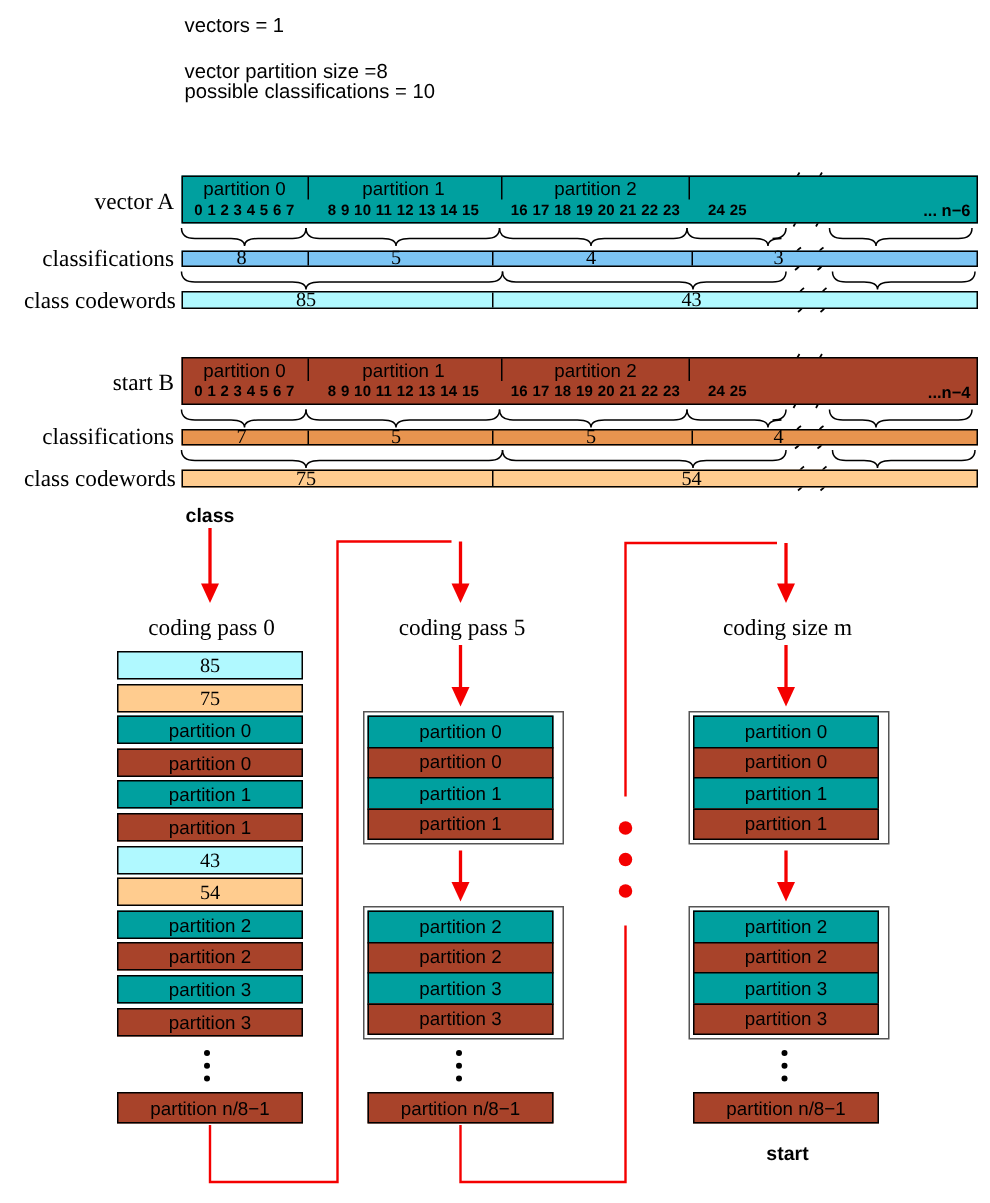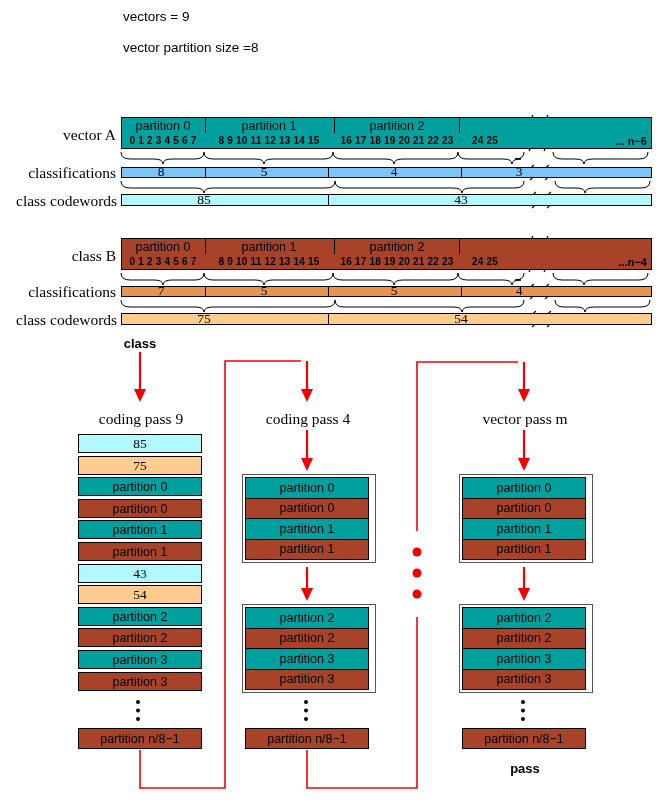--- a/index.html
+++ b/index.html
@@ -93,22 +93,23 @@
       <circle cx="138" cy="710.5" r="2" fill="#000"></circle>
       <circle cx="138" cy="719" r="2" fill="#000"></circle>
       <circle cx="306" cy="702" r="2" fill="#000"></circle>
       <circle cx="306" cy="710.5" r="2" fill="#000"></circle>
       <circle cx="306" cy="719" r="2" fill="#000"></circle>
       <circle cx="523" cy="702" r="2" fill="#000"></circle>
       <circle cx="523" cy="710.5" r="2" fill="#000"></circle>
       <circle cx="523" cy="719" r="2" fill="#000"></circle>
     </svg>
 
-  <div class="hdr-line" style="top:9px">vectors = 9</div>
+  <div class="hdr-line" style="top:9px">vectors = 1</div>
   <div class="hdr-line" style="top:40px">vector partition size =8</div>
+  <div class="hdr-line" style="top:53px">possible classifications = 10</div>
 
   <div class="sec-label" style="top:126px">vector A</div>
   <div class="sec-label" style="top:164px">classifications</div>
   <div class="sec-label" style="top:192px">class codewords</div>
   <div class="bar" id="barA" style="top: 117px; height: 32px; background: rgb(0, 160, 159);">
       <div class="bar-ptn" style="left: 41px; top: 1px;">partition 0</div>
       <div class="bar-ptn" style="left: 147px; top: 1px;">partition 1</div>
       <div class="bar-ptn" style="left: 275px; top: 1px;">partition 2</div>
       <div class="vdiv" style="left: 83px; top: 0px; height: 15px;"></div>
       <div class="vdiv" style="left: 212px; top: 0px; height: 15px;"></div>
@@ -121,21 +122,21 @@
     </div>
   <div class="bar" id="clsA" style="top: 167px; height: 11px; background: rgb(124, 197, 244);">
       <div class="vdiv" style="left: 83px; top: 0px; height: 100%;"></div>
       <div class="vdiv" style="left: 206px; top: 0px; height: 100%;"></div>
       <div class="vdiv" style="left: 339px; top: 0px; height: 100%;"></div>
     </div>
   <div class="bar" id="cwA" style="top: 194px; height: 12px; background: rgb(176, 249, 255);">
       <div class="vdiv" style="left: 206px; top: 0px; height: 100%;"></div>
     </div>
 
-  <div class="sec-label" style="top:247px">class B</div>
+  <div class="sec-label" style="top:247px">start B</div>
   <div class="sec-label" style="top:283px">classifications</div>
   <div class="sec-label" style="top:311px">class codewords</div>
   <div class="bar" id="barB" style="top: 238px; height: 32px; background: rgb(168, 67, 42);">
       <div class="bar-ptn" style="left: 41px; top: 1px;">partition 0</div>
       <div class="bar-ptn" style="left: 147px; top: 1px;">partition 1</div>
       <div class="bar-ptn" style="left: 275px; top: 1px;">partition 2</div>
       <div class="vdiv" style="left: 83px; top: 0px; height: 15px;"></div>
       <div class="vdiv" style="left: 212px; top: 0px; height: 15px;"></div>
       <div class="vdiv" style="left: 337px; top: 0px; height: 15px;"></div>
       <div class="bar-idx" style="left: 41px; top: 17px;">0 1 2 3 4 5 6 7</div>
@@ -147,25 +148,25 @@
   <div class="bar" id="clsB" style="top: 286px; height: 11px; background: rgb(232, 148, 79);">
       <div class="vdiv" style="left: 83px; top: 0px; height: 100%;"></div>
       <div class="vdiv" style="left: 206px; top: 0px; height: 100%;"></div>
       <div class="vdiv" style="left: 339px; top: 0px; height: 100%;"></div>
     </div>
   <div class="bar" id="cwB" style="top: 313px; height: 12px; background: rgb(255, 204, 143);">
       <div class="vdiv" style="left: 206px; top: 0px; height: 100%;"></div>
     </div>
 
   <div class="flow-word" style="left:140px;top:336px">class</div>
-  <div class="flow-word" style="left:525px;top:761px">pass</div>
-
-  <div class="pass-title" style="left:141px;top:410px">coding pass 9</div>
-  <div class="pass-title" style="left:308px;top:410px">coding pass 4</div>
-  <div class="pass-title" style="left:525px;top:410px">vector pass m</div>
+  <div class="flow-word" style="left:525px;top:761px">start</div>
+
+  <div class="pass-title" style="left:141px;top:410px">coding pass 0</div>
+  <div class="pass-title" style="left:308px;top:410px">coding pass 5</div>
+  <div class="pass-title" style="left:525px;top:410px">coding size m</div>
 
   <div id="col0">
       <div class="prow num" style="left: 78px; top: 434px; background: rgb(176, 249, 255);">85</div>
       <div class="prow num" style="left: 78px; top: 456px; background: rgb(255, 204, 143);">75</div>
       <div class="prow" style="left: 78px; top: 477px; background: rgb(0, 160, 159);">partition 0</div>
       <div class="prow" style="left: 78px; top: 499px; background: rgb(168, 67, 42);">partition 0</div>
       <div class="prow" style="left: 78px; top: 520px; background: rgb(0, 160, 159);">partition 1</div>
       <div class="prow" style="left: 78px; top: 542px; background: rgb(168, 67, 42);">partition 1</div>
       <div class="prow num" style="left: 78px; top: 564px; background: rgb(176, 249, 255);">43</div>
       <div class="prow num" style="left: 78px; top: 585px; background: rgb(255, 204, 143);">54</div>

